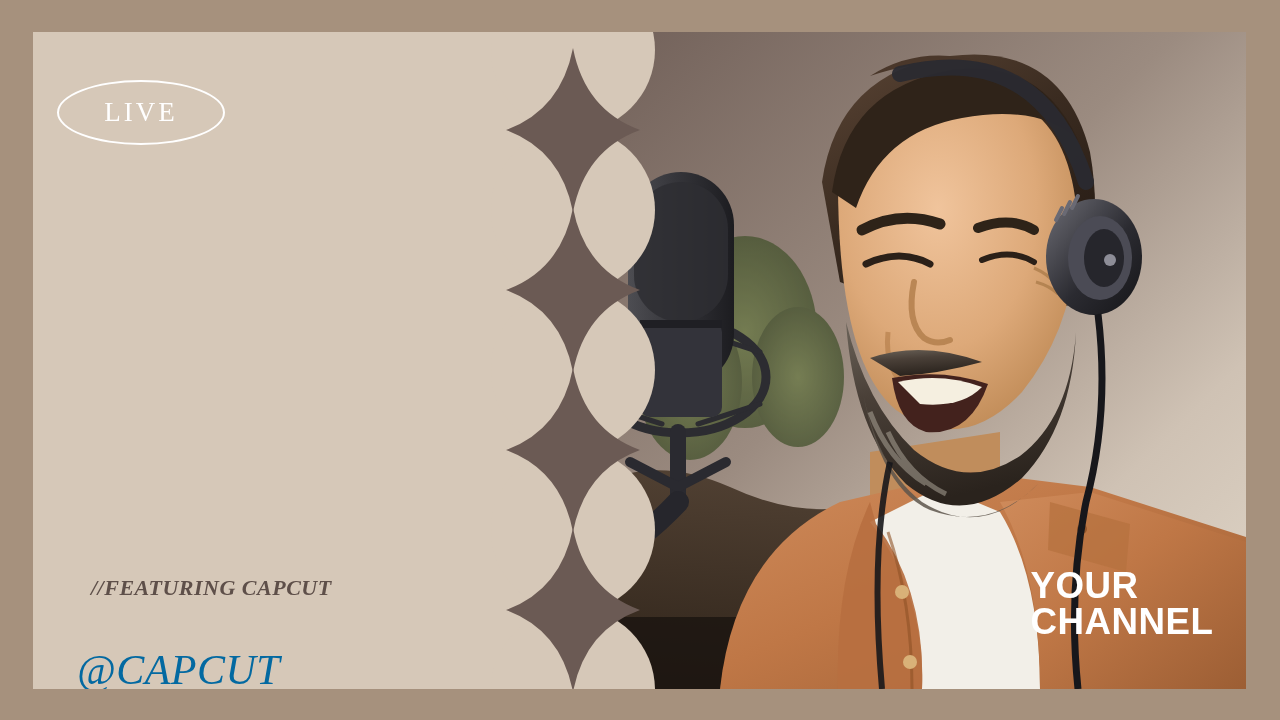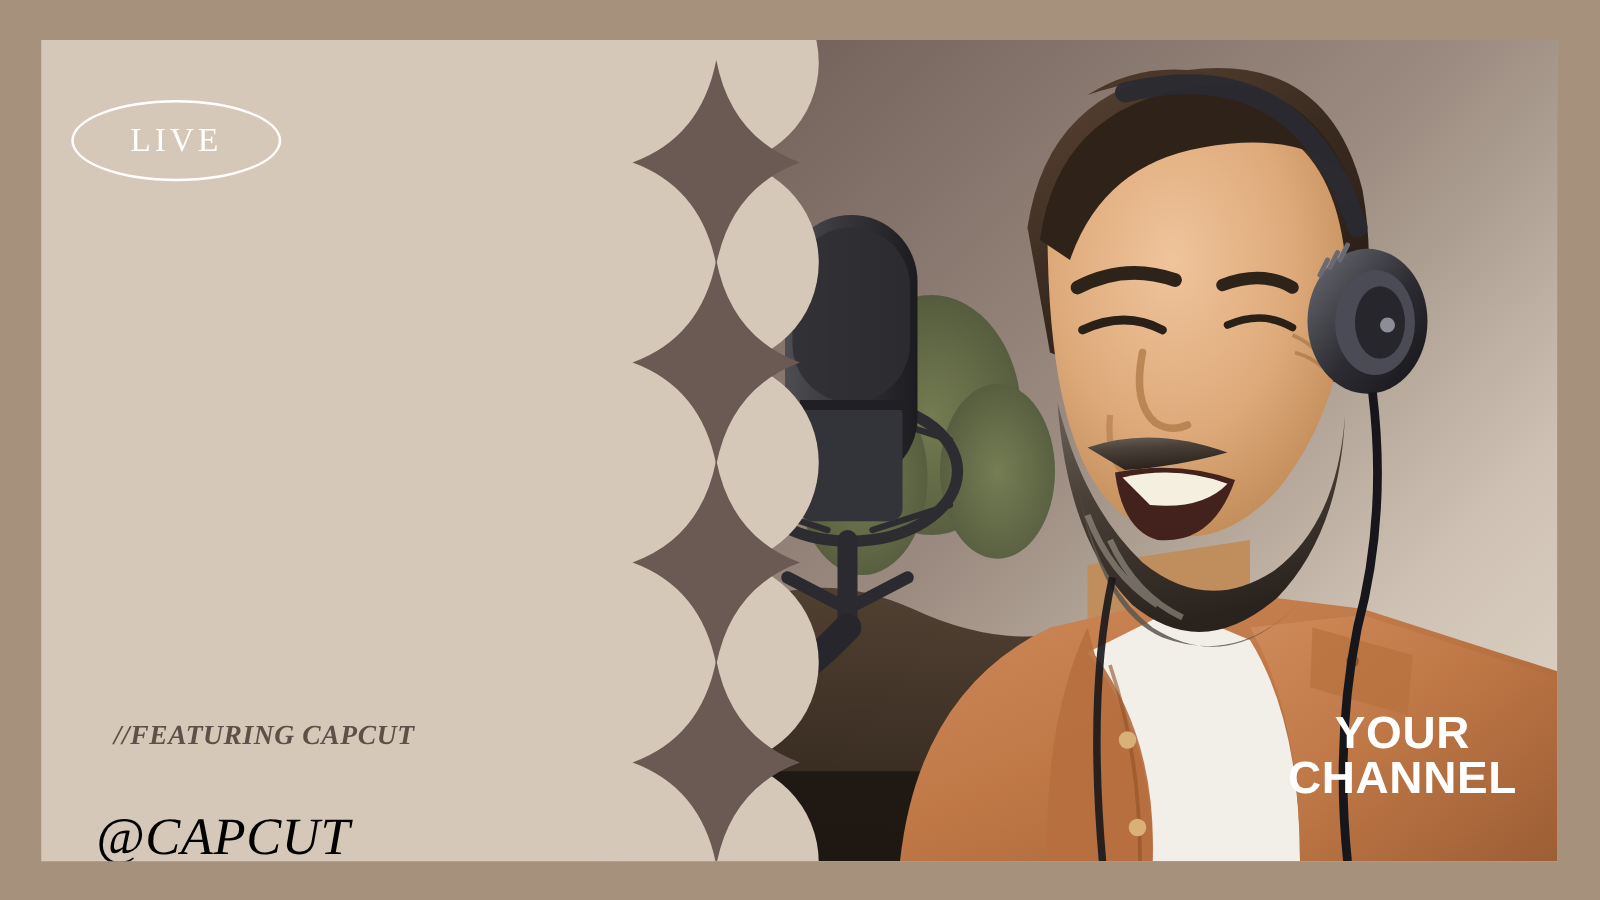--- a/index.html
+++ b/index.html
@@ -108,21 +108,21 @@
     font-size: 22px;
     letter-spacing: 0.5px;
     margin-left: 18px;
   }
 
   
   .handle {
     position: absolute;
     left: 44px;
     top: 614px;
-    color: #000000;
+    color: #0369a1;
     font-family: "Liberation Serif", serif;
     font-style: italic;
     font-weight: 400;
     font-size: 42px;
     letter-spacing: 0.5px;
   }
 
   
   .episode-banner {
     position: absolute;
@@ -158,21 +158,21 @@
     font-family: "Liberation Serif", serif;
     font-size: 52px;
     line-height: 1;
   }
 
   
   .channel {
     position: absolute;
     right: 33px;
     bottom: 48px;
-    text-align: center;
+    text-align: left;
   }
   .channel .ch-line {
     display: block;
     color: #ffffff;
     font-family: "Liberation Sans", sans-serif;
     font-weight: 700;
     font-size: 36px;
     line-height: 1.02;
     letter-spacing: 0.5px;
     transform: scaleX(1.02);

